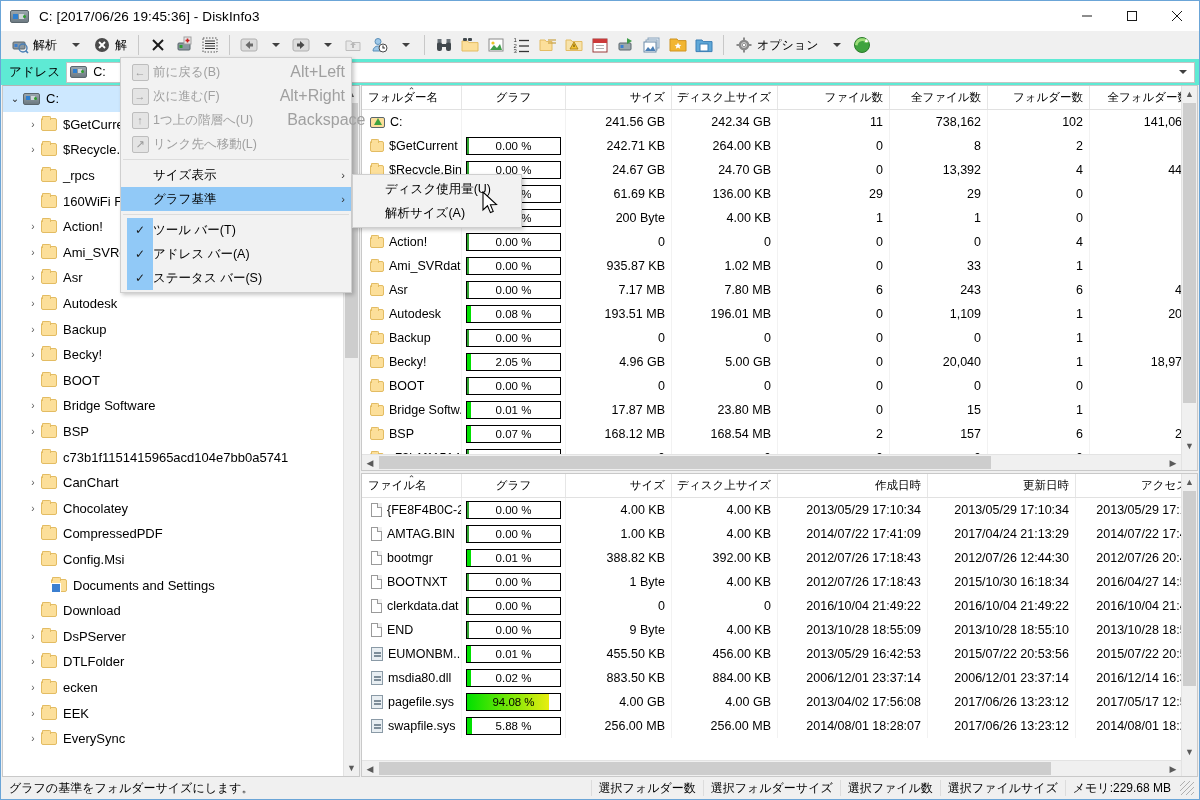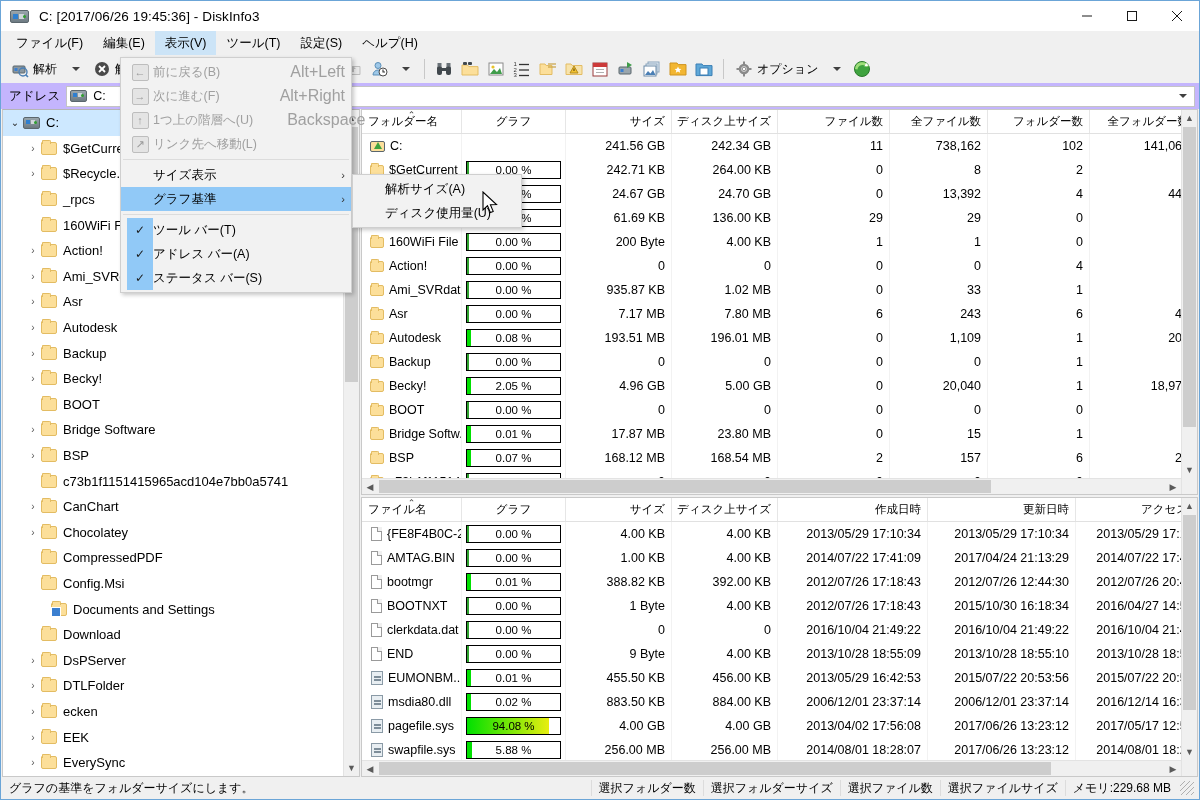--- a/index.html
+++ b/index.html
@@ -41,21 +41,21 @@
              flex:0 0 28px; padding-left:6px; gap:2px; }
   .tool { height:24px; min-width:24px; display:flex; align-items:center; justify-content:center;
           padding:0 2px; position:relative; }
   .tool.txt { padding:0 4px; gap:4px; font-size:12px; }
   .sep { width:1px; height:20px; background:#c8c8c8; margin:0 5px; }
   .caret { width:0;height:0;border-left:4px solid transparent;border-right:4px solid transparent;
            border-top:4px solid #404040; margin-left:2px;}
   .ico { width:18px; height:18px; display:block; }
 
   
-  .addrbar { height:26px; background:#c4b5fd; display:flex; align-items:center;
+  .addrbar { height:26px; background:#5eead4; display:flex; align-items:center;
              flex:0 0 26px; padding:0 4px 0 8px; gap:6px; }
   .addr-label { font-size:12.5px; }
   .addr-box { flex:1; height:21px; background:#fff; border:1px solid #c4c4c4;
               display:flex; align-items:center; padding:0 3px; gap:6px; }
   .addr-drive { width:17px;height:12px;border-radius:2px;border:1px solid #5a666d;
                 background:linear-gradient(#9aa6ad,#6d7a82);position:relative;}
   .addr-drive:before{content:"";position:absolute;left:2px;top:2px;width:4px;height:4px;
                      background:#2e7fd0;box-shadow:5px 0 0 #cfd6da;}
   .addr-drive:after{content:"";position:absolute;right:2px;top:3px;width:3px;height:3px;
                     background:#2f9e2f;border-radius:50%;}
@@ -195,28 +195,20 @@
         </div>
       <div class="tbtn close">
         <svg class="ico" viewBox="0 0 18 18">
             <line x1="4" y1="4" x2="14" y2="14" stroke="currentColor" stroke-width="1"></line>
             <line x1="14" y1="4" x2="4" y2="14" stroke="currentColor" stroke-width="1"></line>
           </svg>
       </div>
     </div>
   </div>
 
-  <div class="menubar" id="menubar">
-      <div class="menuitem">ファイル(F)</div>
-      <div class="menuitem">編集(E)</div>
-      <div class="menuitem active">表示(V)</div>
-      <div class="menuitem">ツール(T)</div>
-      <div class="menuitem">設定(S)</div>
-      <div class="menuitem">ヘルプ(H)</div>
-    </div>
 
   <div class="toolbar">
     <div class="tool txt">
       <svg class="ico" viewBox="0 0 18 18">
           <rect x="2" y="6" width="12" height="7" rx="1" fill="#8a97a0" stroke="#5a666d"></rect>
           <rect x="3.5" y="8" width="3" height="3" fill="#3b7fd0"></rect>
           <circle cx="12" cy="12" r="4" fill="none" stroke="#4a7fb5" stroke-width="1.4"></circle>
           <line x1="14.6" y1="14.6" x2="17" y2="17" stroke="#4a7fb5" stroke-width="1.6"></line>
         </svg>
       <span>解析</span>
@@ -1425,25 +1417,25 @@
         <span class="mi-ico" style="background: rgb(145, 201, 247); height: 24px;">
           <span class="chk">✓</span>
         </span>
       <span class="mi-lbl">ステータス バー(S)</span>
       </div>
     </div>
 
   <div class="menu-pop" style="left:351px; top:173px; width:170px;" id="graphmenu">
       <div class="mi">
      <span class="mi-ico"></span>
-     <span class="mi-lbl">解析サイズ(A)</span>
+     <span class="mi-lbl">ディスク使用量(U)</span>
    </div>
       <div class="mi">
      <span class="mi-ico"></span>
-     <span class="mi-lbl">ディスク使用量(U)</span>
+     <span class="mi-lbl">解析サイズ(A)</span>
    </div>
     </div>
 
   <div class="cursor" style="left:481px; top:190px;">
     <svg width="18" height="26" viewBox="0 0 18 26">
       <path d="M1 1 L1 19 L5.5 14.8 L8.4 21.6 L11.2 20.4 L8.4 13.8 L14.5 13.6 Z" fill="#ffffff" stroke="#000000" stroke-width="1.1"></path>
     </svg>
   </div>
 
 </div>

